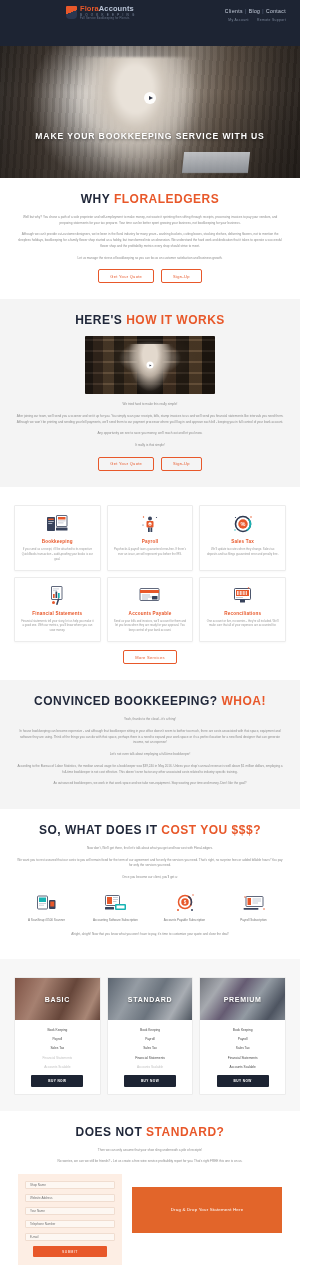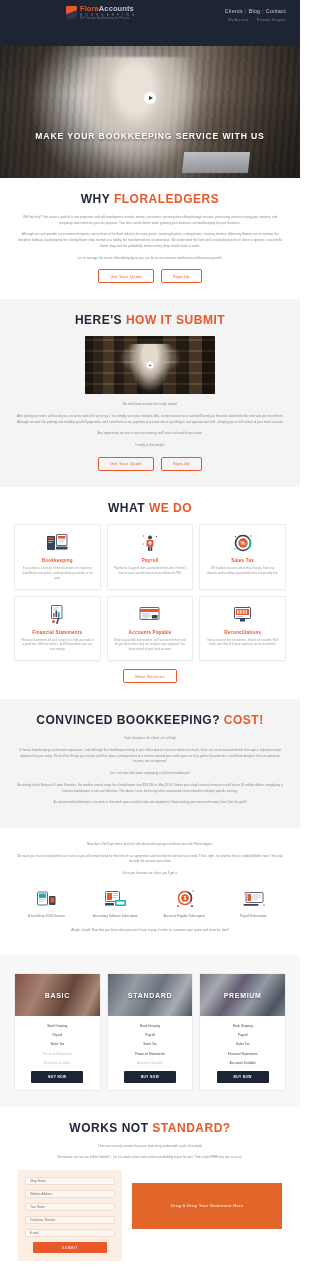--- a/index.html
+++ b/index.html
@@ -262,40 +262,39 @@
     <div class="p wide">Well but why? You chose a path of a sole proprietor and self-employment to make money, not waste it sprinting then sifting through receipts, processing invoices to pay your vendors, and preparing statements for your tax preparer. Your time can be better spent growing your business, not bookkeeping for your business.</div>
     <div class="p wide">Although we can't provide cut-customer designers, we've been in the floral industry for many years - washing buckets, cutting boxes, stocking shelves, delivering flowers, not to mention the sleepless holidays, bookkeeping for a family flower shop started as a hobby, but transformed into an obsession. We understand the hard work and dedication that it takes to operate a successful flower shop and the profitability metrics every shop should strive to meet.</div>
     <div class="p wide">Let us manage the stress of bookkeeping so you can focus on customer satisfaction and business growth.</div>
     <div class="btnrow">
       <button class="btn-ghost">Get Your Quote</button>
       <button class="btn-ghost">Sign-Up</button>
     </div>
   </div>
 
   <div class="sec alt">
-    <div class="h2"><span>HERE'S</span> <span class="or">HOW IT SUBMIT</span></div>
+    <div class="h2"><span>HERE'S</span> <span class="or">HOW IT WORKS</span></div>
     <div class="video">
       <div class="video-figure"></div>
       <div class="video-play">
           <i></i>
         </div>
     </div>
     <div style="height:8px"></div>
     <div class="p">We tried hard to make this really simple!</div>
     <div class="p wide">After joining our team, we'll send you a scanner and set it up for you. You simply scan your receipts, bills, stamp invoices to us and we'll send you financial statements like intervals you need them. Although we won't be printing and sending your bill payments, we'll send them to our payment processor where you'll log in and approve each bill - keeping you in full control of your bank account.</div>
     <div class="p">Any opportunity we see to save you money, we'll reach out and let you know.</div>
     <div class="p">It really is that simple!</div>
     <div class="btnrow">
       <button class="btn-ghost">Get Your Quote</button>
       <button class="btn-ghost">Sign-Up</button>
     </div>
   </div>
 
   <div class="sec">
-    <div class="h2"><span>WHAT</span> <span class="or">WE DO</span></div>
 
     <div class="cards">
       <div class="card">
         <div class="card-icon">
           <svg class="svgico" width="22" height="19" viewBox="0 0 44 38">
             <rect x="2" y="6" width="16" height="28" rx="1.5" fill="#38435c"></rect>
             <rect x="4.5" y="9" width="11" height="3" fill="#e8582a"></rect>
             <rect x="4.5" y="14" width="11" height="1.6" fill="#cfd5e0"></rect>
             <rect x="4.5" y="18" width="8" height="1.6" fill="#cfd5e0"></rect>
             <rect x="21" y="3" width="21" height="22" rx="1" fill="#fff" stroke="#38435c" stroke-width="1.6"></rect>
@@ -394,29 +393,30 @@
         <div class="card-text">One account or five, no worries - they're all included. We'll make sure that all of your expenses are accounted for.</div>
       </div>
     </div>
 
     <div class="btnrow">
       <button class="btn-ghost">More Services</button>
     </div>
   </div>
 
   <div class="sec alt">
-    <div class="h2"><span>CONVINCED BOOKKEEPING?</span> <span class="or">COST!</span></div>
+    <div class="h2"><span>CONVINCED BOOKKEEPING?</span> <span class="or">WHOA!</span></div>
     <div class="p">Yeah, thanks to the cloud - it's a thing!</div>
     <div class="p wide">In house bookkeeping can become expensive - and although that bookkeeper sitting in your office doesn't seem to bother too much, there are costs associated with that space, equipment and software they are using. Think of the things you can do with that space, perhaps there is a need to expand your work space or it's a perfect location for a new floral designer that can generate income, not an expense!</div>
     <div class="p">Let's not even talk about employing a full-time bookkeeper!</div>
     <div class="p wide">According to the Bureau of Labor Statistics, the median annual wage for a bookkeeper was $39,240 in May 2016. Unless your shop's annual revenue is well above $1 million dollars, employing a full-time bookkeeper is not cost effective. This doesn't even factor any other associated costs related to industry specific training.</div>
     <div class="p wide">As outsourced bookkeepers, we work in that work space and we take non-equipment. Stop wasting your time and money. Don't like the goal?</div>
   </div>
 
   <div class="sec">
+    <div class="h2"><span>SO, WHAT DOES IT</span> <span class="or">COST YOU $$$?</span></div>
     <div class="p wide">Now don't, We'll get there, first let's talk about what you get and how cost with FloraLedgers.</div>
     <div class="p wide">We want you to rest assured that our costs to you will remain fixed for the term of our agreement and for only the services you need. That's right, no surprise fees or added billable hours! You pay for only the services you need.</div>
     <div class="p">Once you become our client, you'll get a:</div>
 
     <div class="incl">
       <div class="incl-item">
         <div class="incl-ico">
           <svg class="svgico" width="22" height="18" viewBox="0 0 44 36">
             <rect x="3" y="4" width="20" height="26" rx="2" fill="#fff" stroke="#38435c" stroke-width="1.6"></rect>
             <rect x="6" y="7" width="14" height="9" fill="#17b3b3"></rect>
@@ -519,21 +519,21 @@
           <div class="feat">Financial Statements</div>
           <div class="feat">Accounts Scalable</div>
           <button class="btn-buy">BUY NOW</button>
         </div>
       </div>
 
     </div>
   </div>
 
   <div class="sec">
-    <div class="h2"><span>WORKS NOT</span> <span class="or">STANDARD?</span></div>
+    <div class="h2"><span>DOES NOT</span> <span class="or">STANDARD?</span></div>
     <div class="p wide">Then we can only assume that your shoe sling underneath a pile of receipts!</div>
     <div class="p wide">No worries, we can we still be friends? - Let us create a free wine service profitability report for you. That's right FREE this one is on us.</div>
 
     <div class="formrow">
       <div class="formcol">
         <input class="finput" placeholder="Shop Name" style="">
         <input class="finput" placeholder="Website Address" style="">
         <input class="finput" placeholder="Your Name" style="">
         <input class="finput" placeholder="Telephone Number" style="">
         <input class="finput" placeholder="E-mail" style="">

